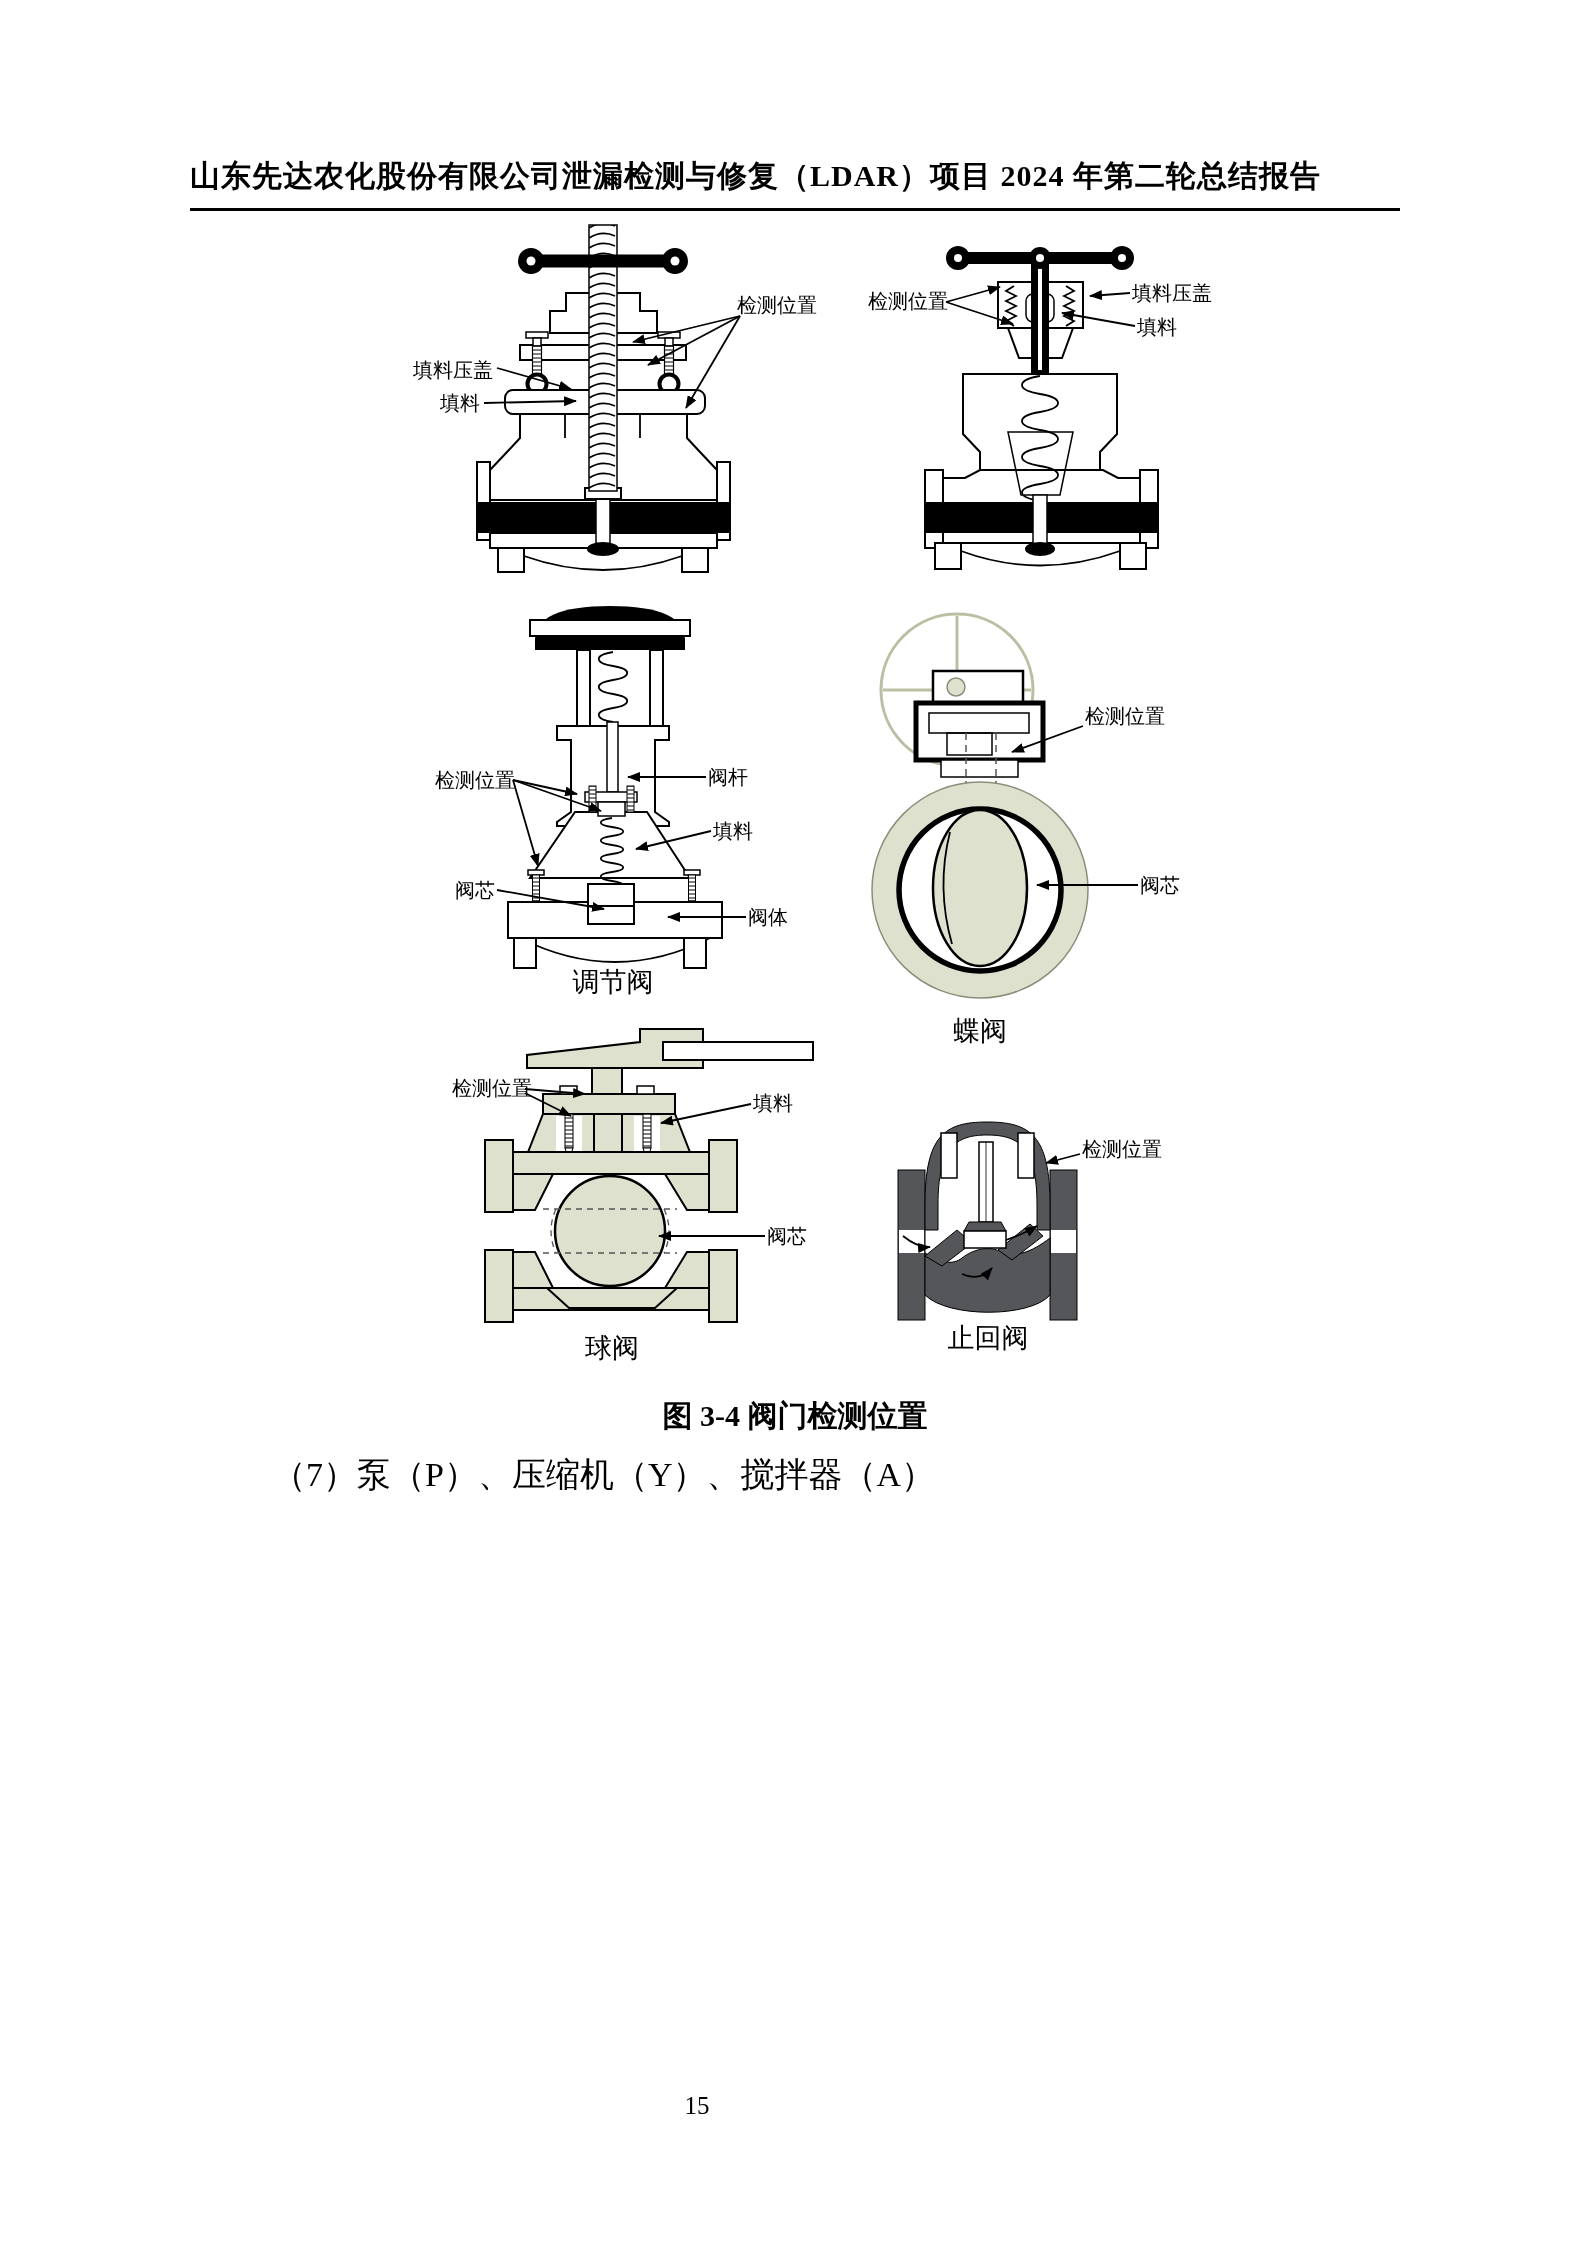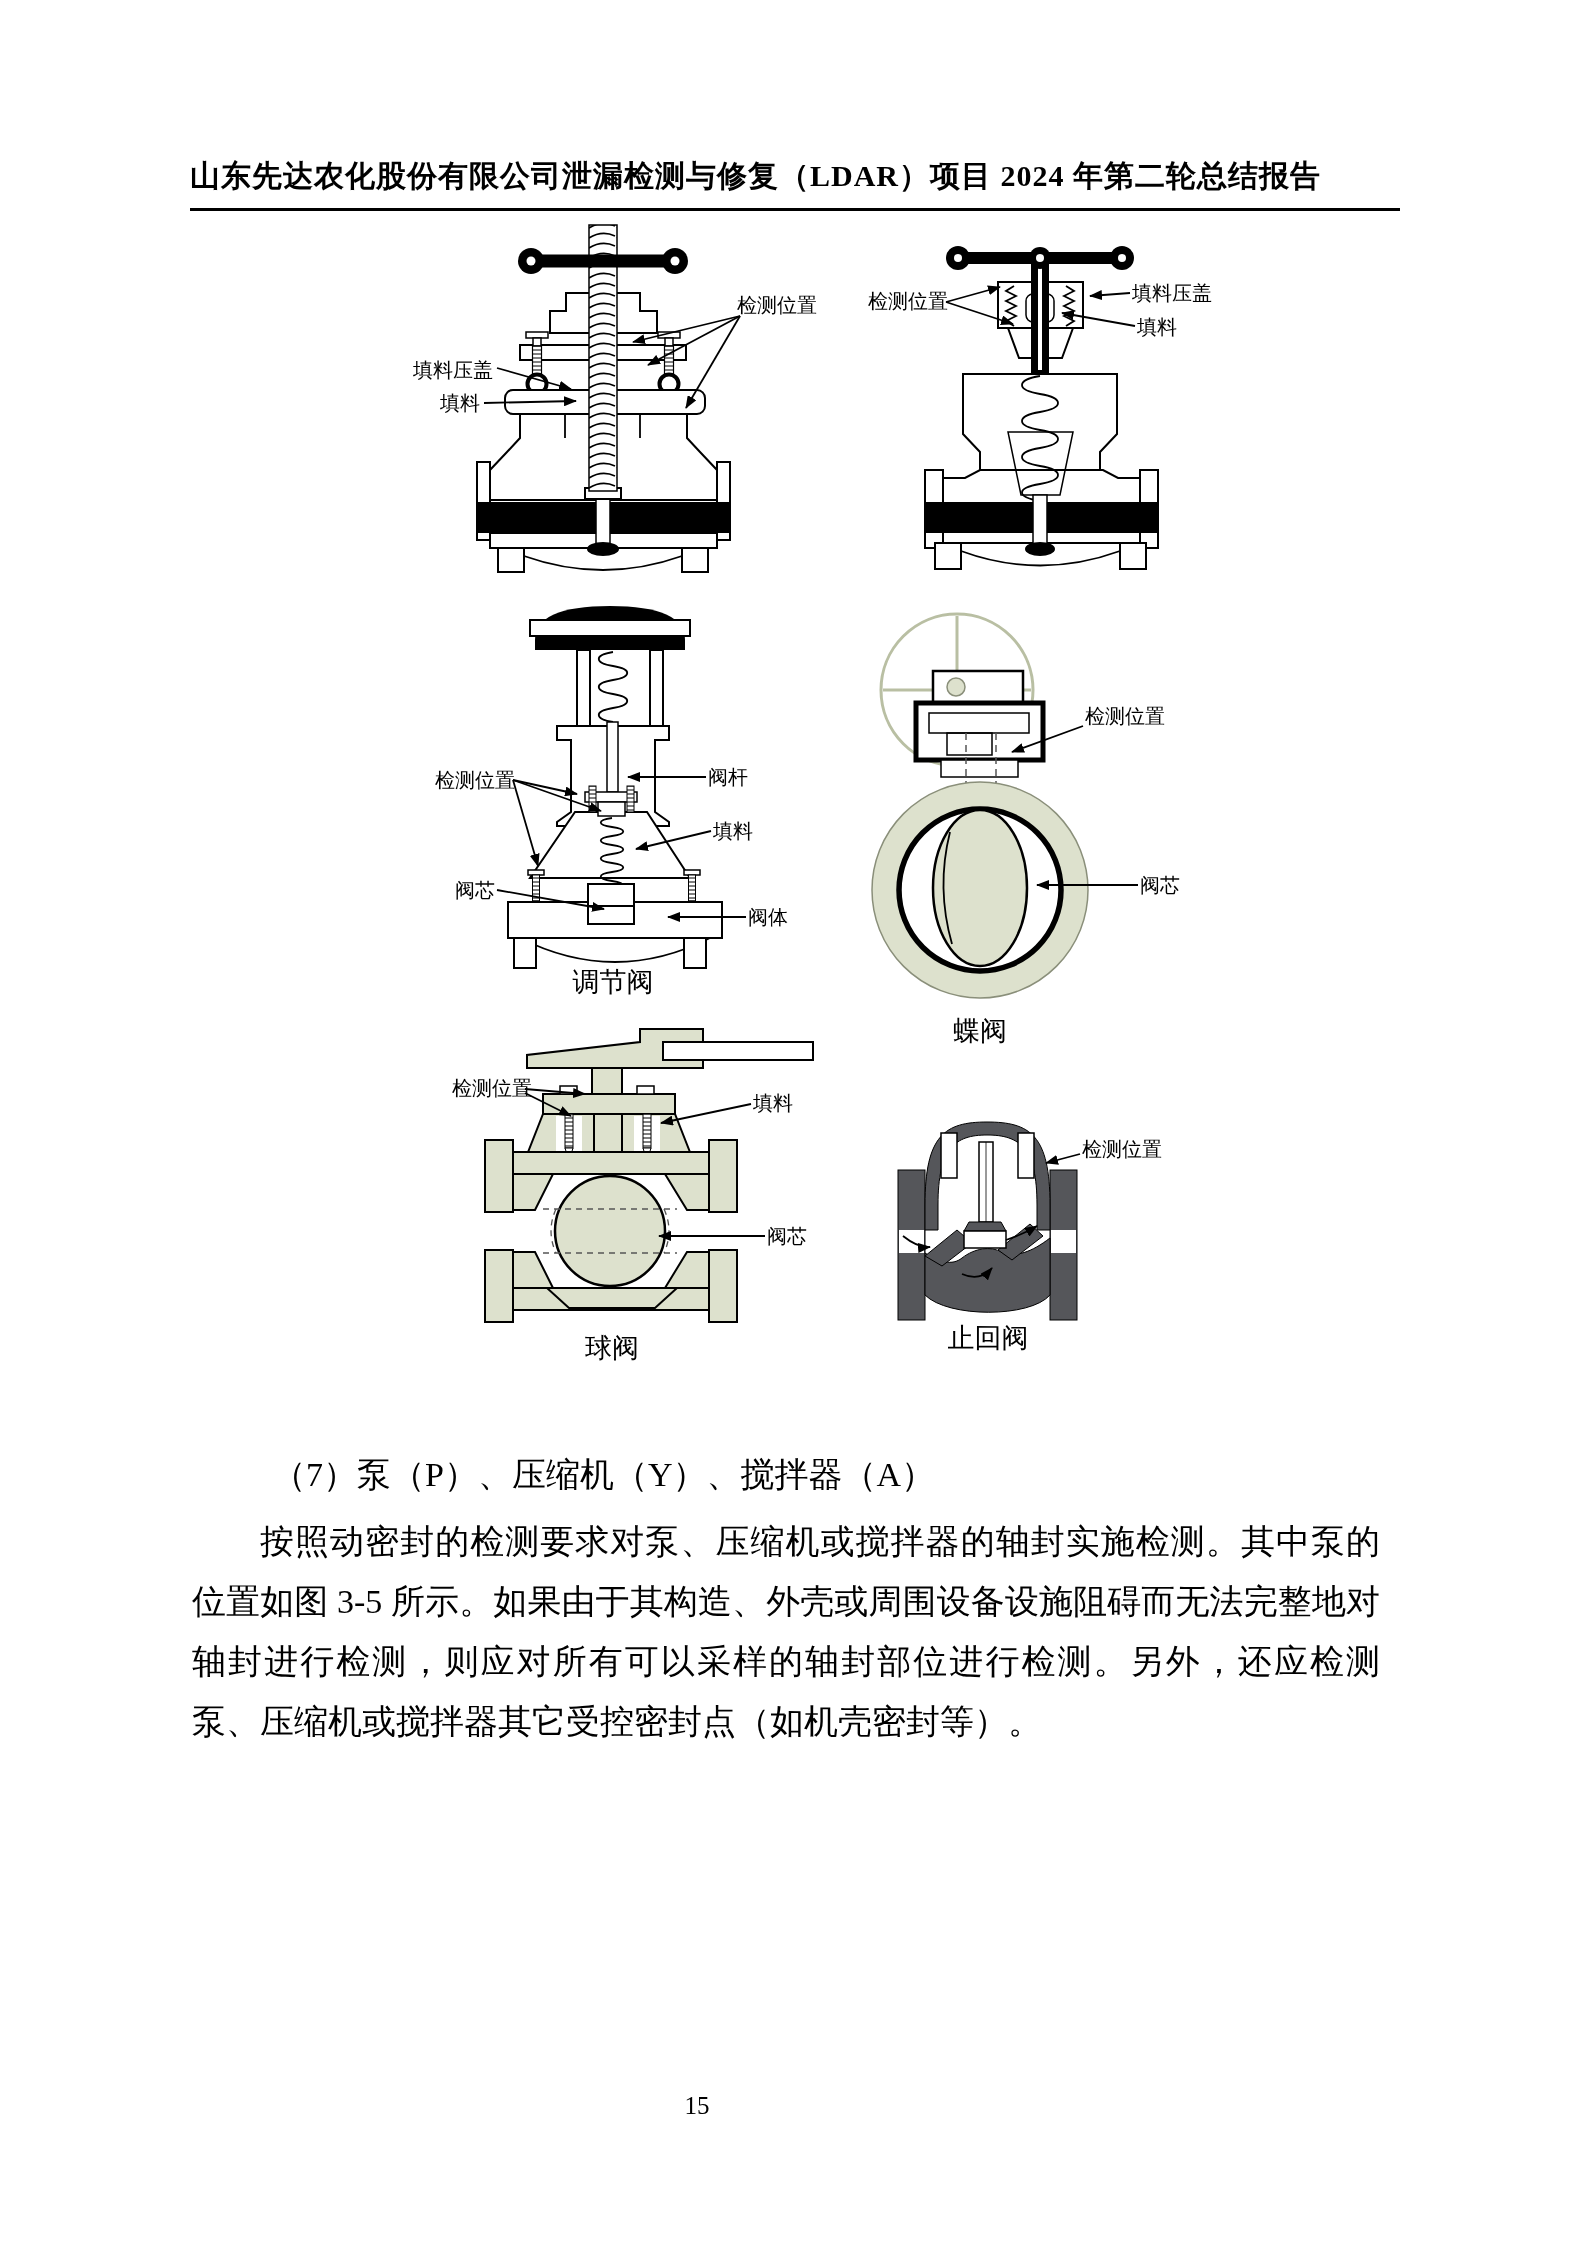--- a/index.html
+++ b/index.html
@@ -273,16 +273,16 @@
       <path class="ln" stroke-width="2.5" d="M903,1236 Q918,1248 930,1247" marker-end="url(#ah)"></path>
       <path class="ln" stroke-width="2.5" d="M962,1274 Q980,1282 992,1268" marker-end="url(#ah)"></path>
       <path class="ln" stroke-width="2.5" d="M1006,1240 Q1024,1234 1037,1226" marker-end="url(#ah)"></path>
 
       <text x="1082" y="1156">检测位置</text>
       <line class="ln" x1="1080" y1="1154" x2="1046" y2="1163" marker-end="url(#ah)"></line>
       <text class="cap" x="988" y="1347" text-anchor="middle">止回阀</text>
     </g>
   </svg>
 
+  <div class="figcap">图 3-4 阀门检测位置</div>
   <div class="item">（7）泵（P）、压缩机（Y）、搅拌器（A）</div>
-  <div class="para">按照动密封的检测要求对泵、压缩机或搅拌器的轴封实施检测。其中泵的位置如图 3-5 所示。如果由于其构造、外壳或周围设备设施阻碍而无法完整地对轴封进行检测，则应对所有可以采样的轴封部位进行检测。另外，还应检测泵、压缩机或搅拌器其它受控密封点（如机壳密封等）。</div>
   <div class="pageno">15</div>
 </div>
 
 </body></html>

